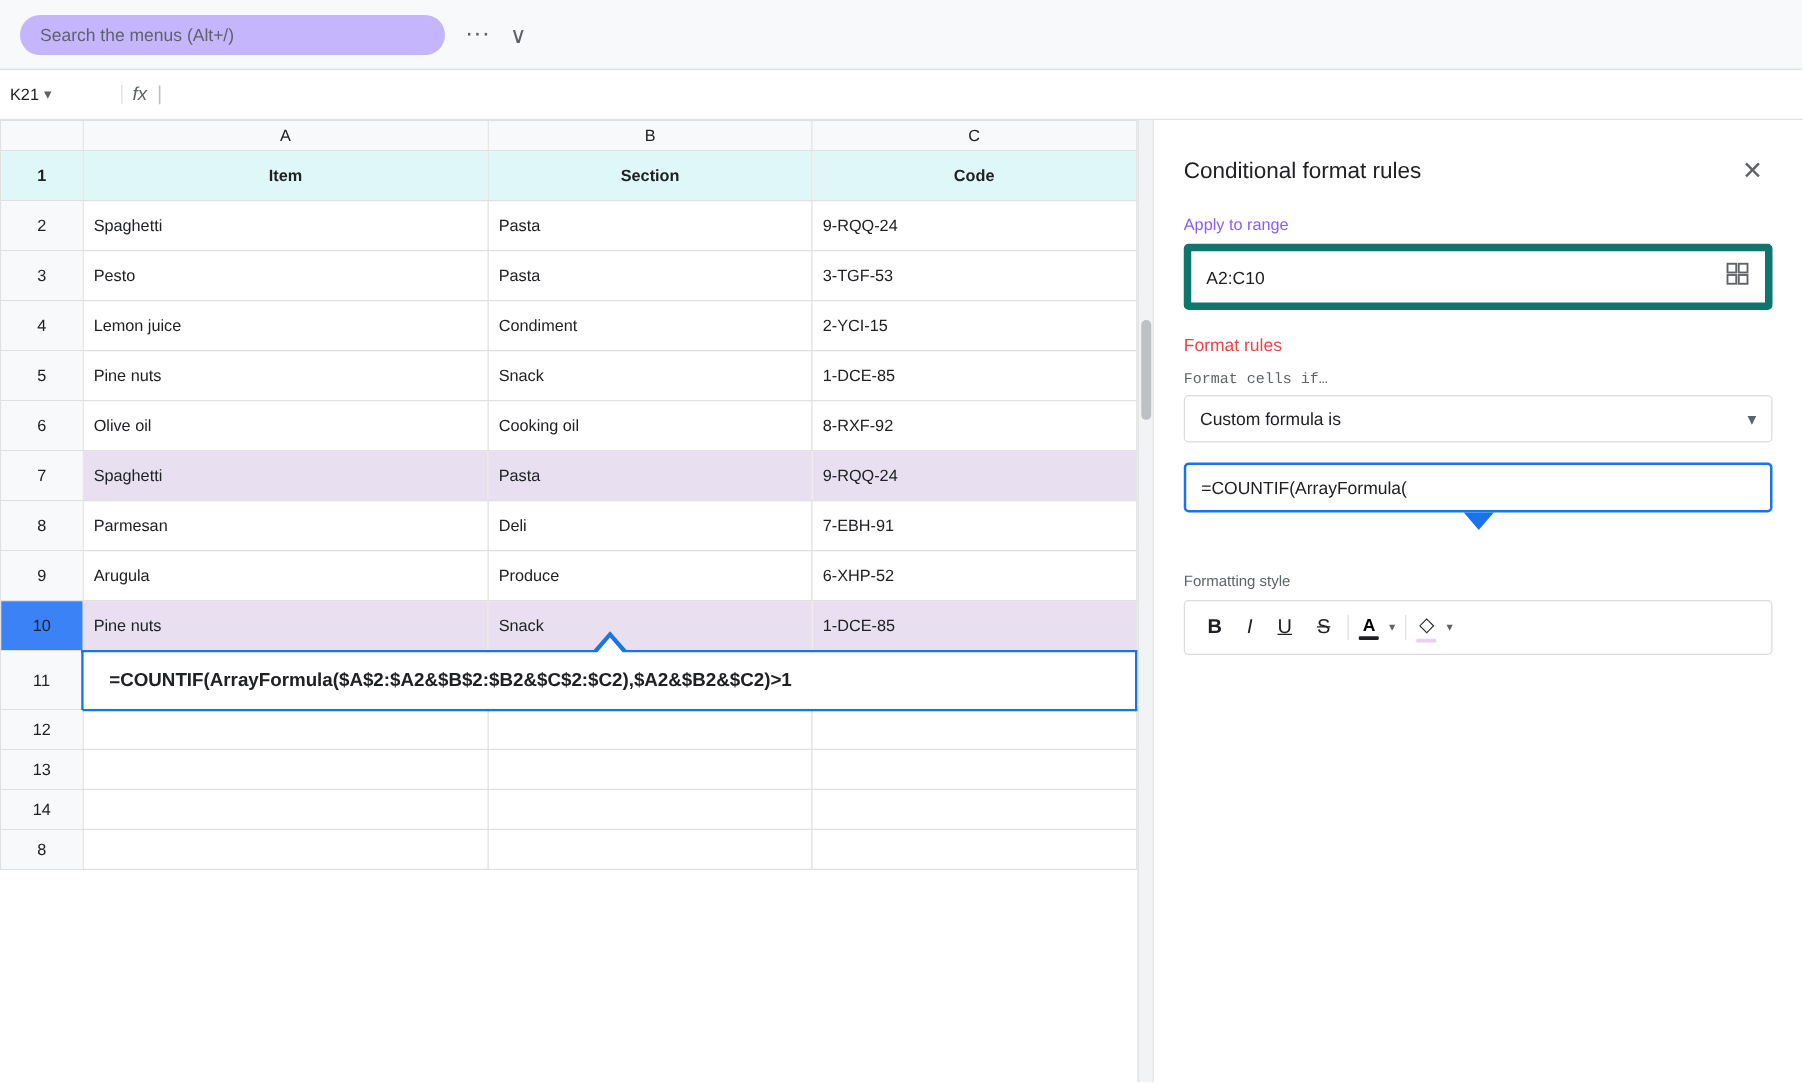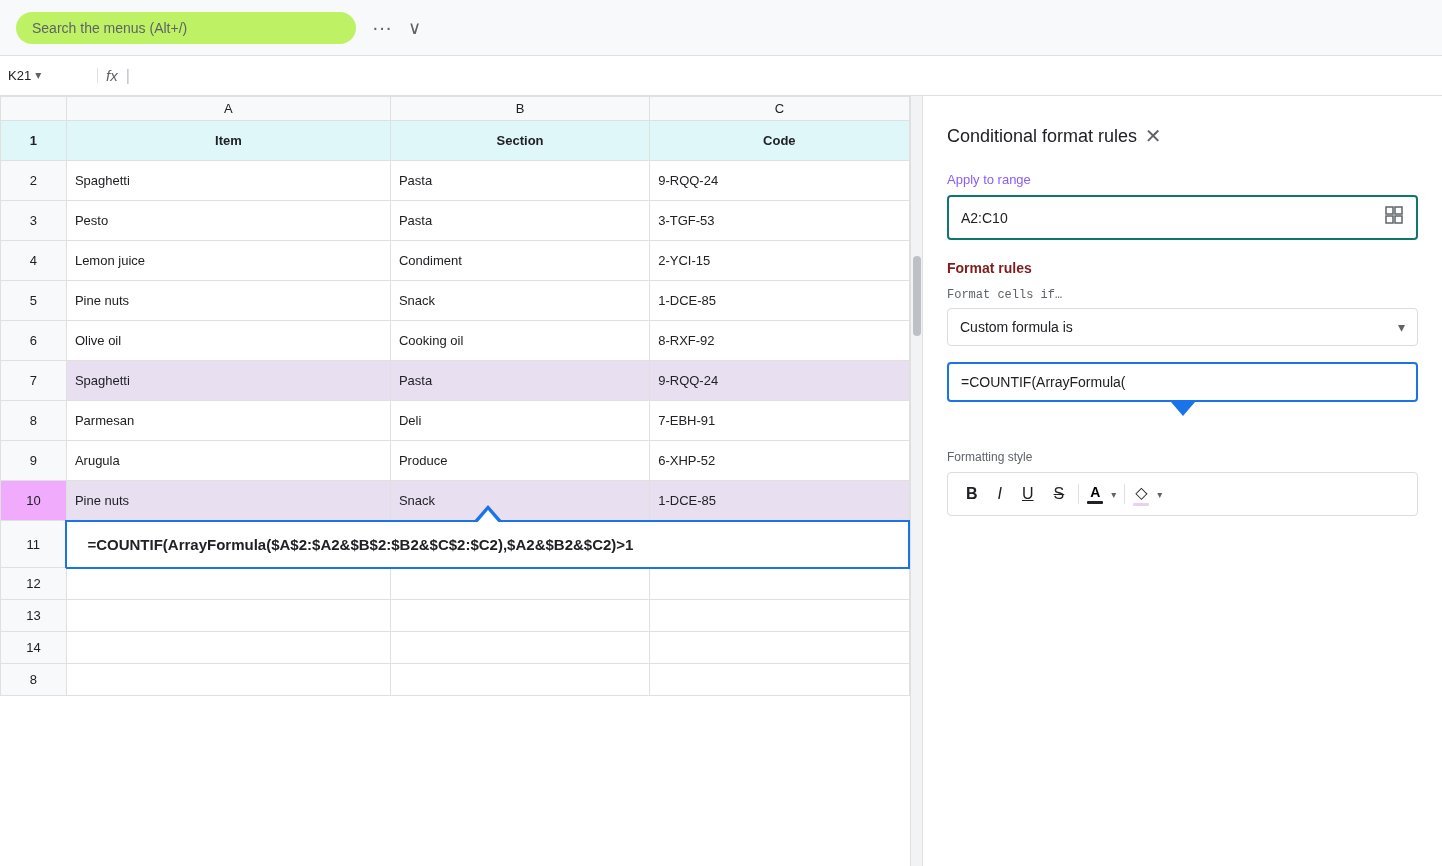--- a/index.html
+++ b/index.html
@@ -19,21 +19,21 @@
       align-items: center;
       padding: 8px 16px;
       background: #f8f9fa;
       border-bottom: 1px solid #e0e0e0;
       gap: 8px;
       height: 56px;
     }
     .search-box {
       display: flex;
       align-items: center;
-      background: #bef264;
+      background: #c4b5fd;
       border-radius: 24px;
       padding: 8px 16px;
       width: 340px;
       gap: 8px;
     }
     .search-box span {
       color: #5f6368;
       font-size: 14px;
     }
     .toolbar-dots {
@@ -175,20 +175,21 @@
       min-width: 520px;
       background: #fff;
       border-left: 1px solid #e0e0e0;
       padding: 24px;
       overflow-y: auto;
     }
 
     .cf-header {
       display: flex;
       align-items: center;
+      justify-content: space-between;
       margin-bottom: 20px;
     }
 
     .cf-title {
       font-size: 18px;
       font-weight: 500;
       color: #202124;
     }
 
     .cf-close {
@@ -206,42 +207,42 @@
     .cf-section-label {
       font-size: 13px;
       font-weight: 500;
       color: #8b5cf6;
       margin-bottom: 8px;
     }
 
     .range-input-row {
       display: flex;
       align-items: center;
-      border: 2px solid #0f766e;
+      border: 6px solid #0f766e;
       border-radius: 4px;
       padding: 8px 12px;
       margin-bottom: 20px;
       background: #fff;
     }
 
     .range-value {
       flex: 1;
       font-size: 14px;
       color: #202124;
     }
 
     .grid-icon {
       color: #5f6368;
       font-size: 18px;
     }
 
     .format-rules-label {
       font-size: 14px;
-      font-weight: 700;
-      color: #7f1d1d;
+      font-weight: 400;
+      color: #ef4444;
       margin-bottom: 12px;
     }
 
     .format-cells-if-label {
       font-size: 12px;
       color: #5f6368;
       margin-bottom: 6px;
       font-family: Liberation Mono, monospace;
     }
 
@@ -450,21 +451,21 @@
         </tr>
 
         <tr>
           <td class="row-num">9</td>
           <td class="data-cell">Arugula</td>
           <td class="data-cell">Produce</td>
           <td class="data-cell">6-XHP-52</td>
         </tr>
 
         <tr class="duplicate-row">
-          <td class="row-num" style="background:#f0abfc;">10</td>
+          <td class="row-num" style="background:#3b82f6;">10</td>
           <td class="data-cell">Pine nuts</td>
           <td class="data-cell">Snack</td>
           <td class="data-cell">1-DCE-85</td>
         </tr>
 
         <tr>
           <td class="row-num">11</td>
           <td colspan="3" style="padding:0; border: 2px solid #1a73e8; position:relative;">
             <div style="padding: 14px 20px; font-size: 15px; font-weight: 600; color: #202124; background: #fff; position: relative;">
               <span>=COUNTIF(ArrayFormula($A$2:$A2&amp;$B$2:$B2&amp;$C$2:$C2),$A2&amp;$B2&amp;$C2)&gt;1</span>

